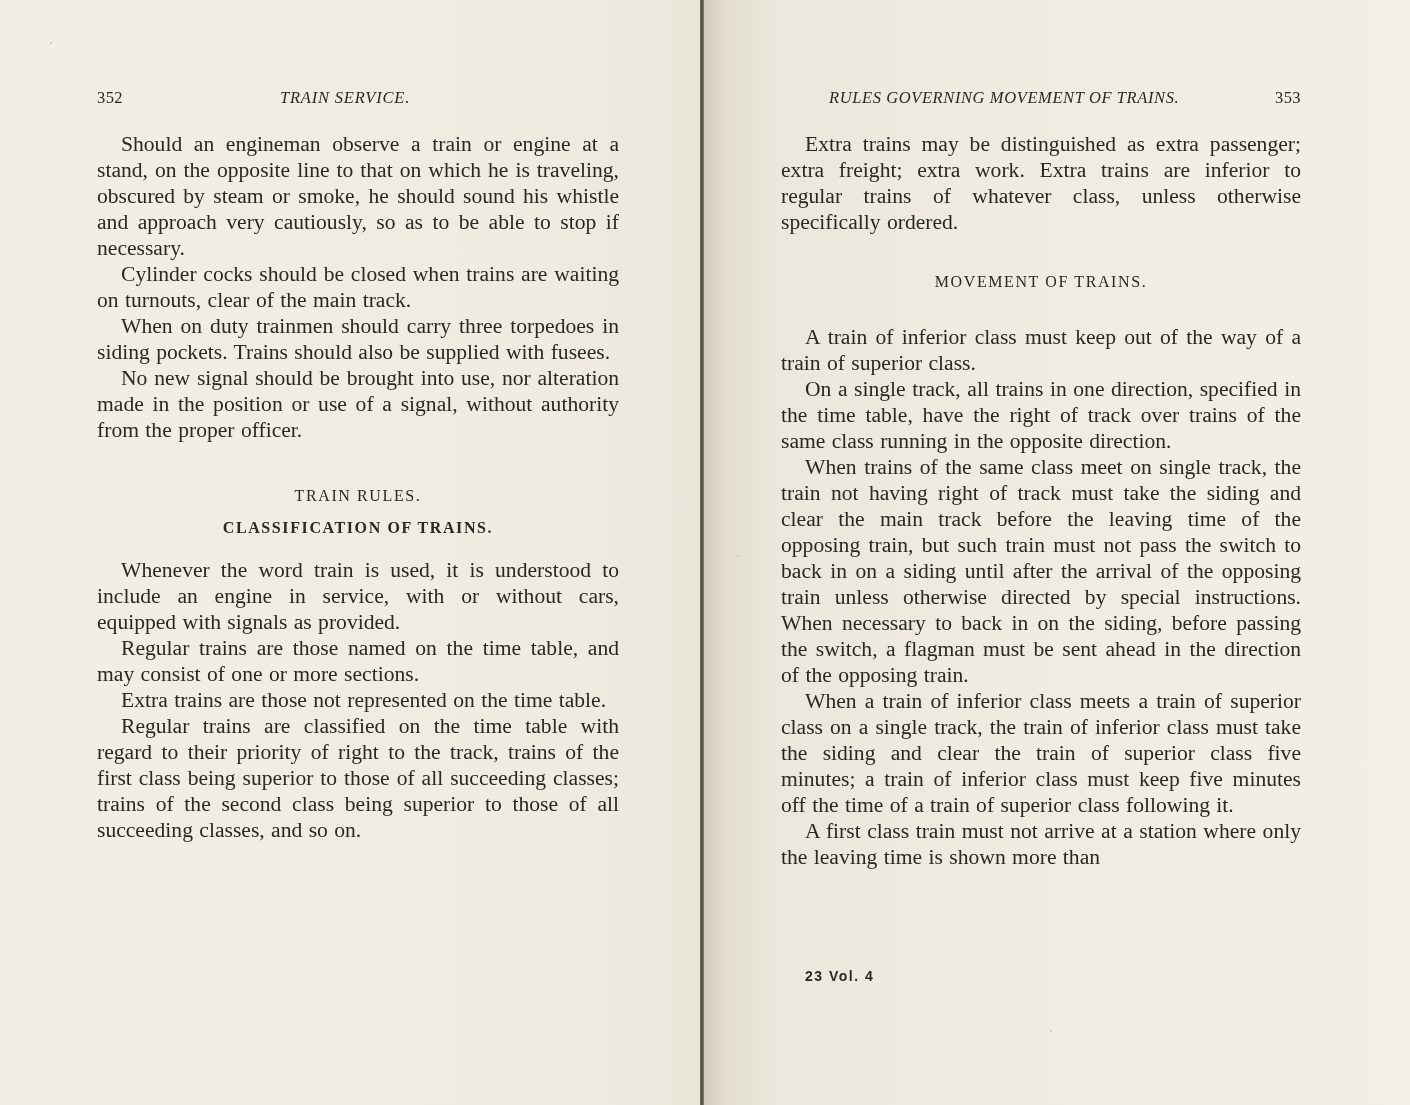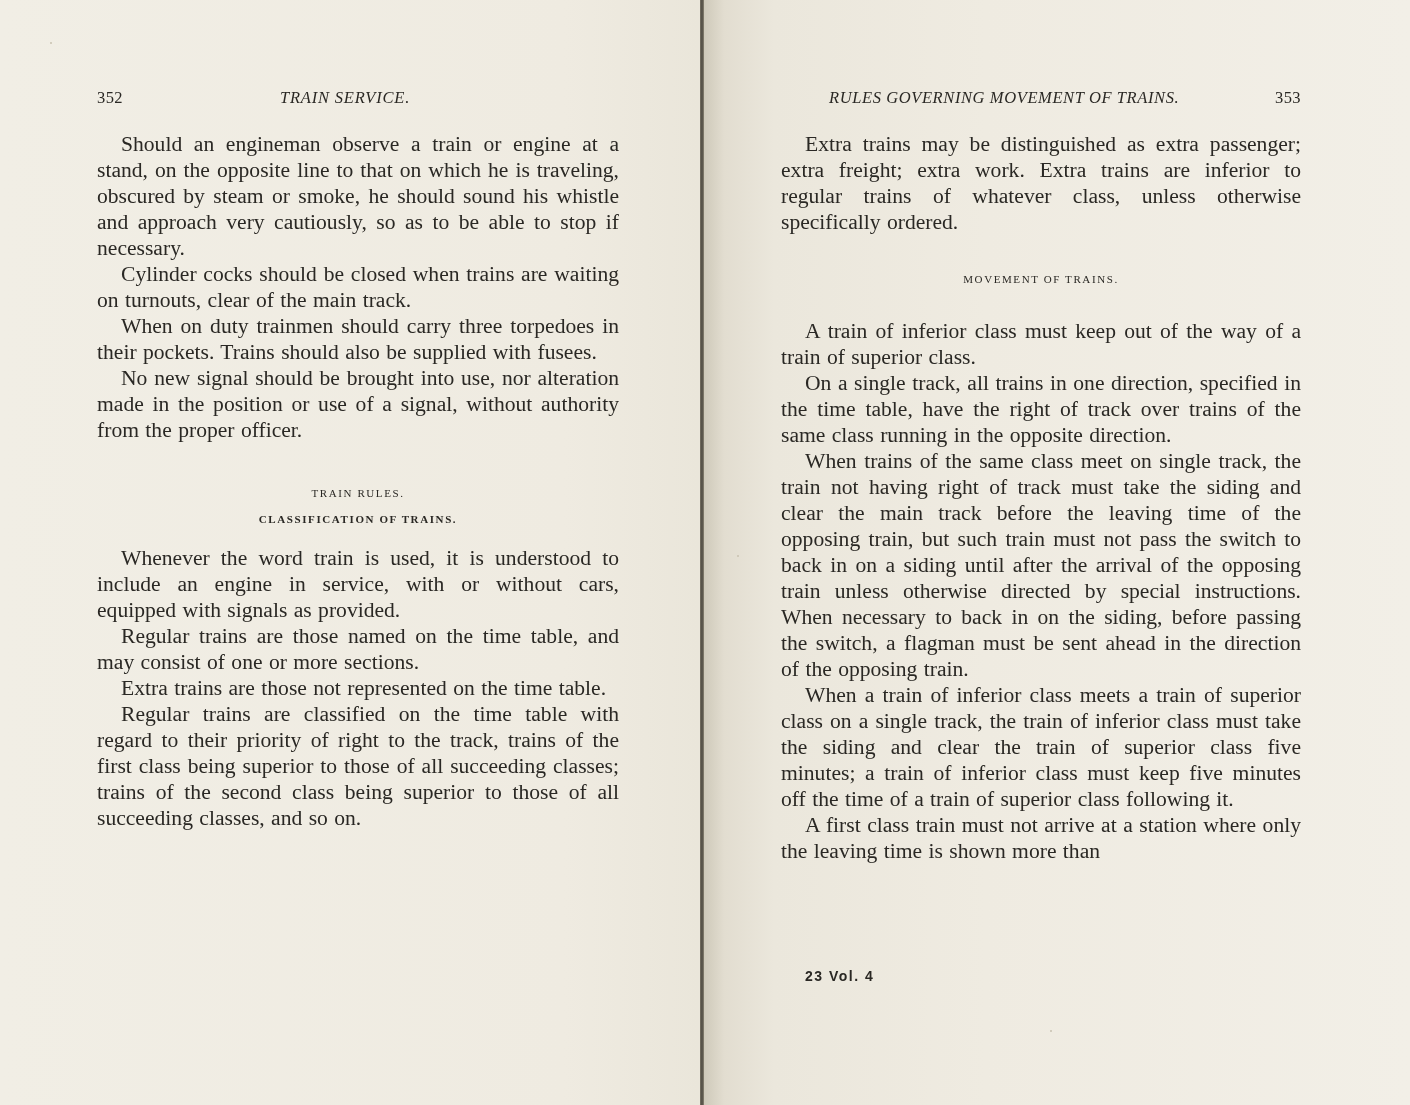--- a/index.html
+++ b/index.html
@@ -100,21 +100,21 @@
     font-size: 21.6px;
     line-height: 26px;
     text-align: justify;
     text-indent: 24px;
     word-spacing: 1px;
     font-family: Liberation Serif, serif;
   }
   .heading {
     margin: 0;
     text-align: center;
-    font-size: 11px;
+    font-size: 16px;
     letter-spacing: 1.6px;
     text-transform: uppercase;
   }
   .h-train-rules { margin-top: 44px; }
   .h-class { margin-top: 14px; margin-bottom: 20px; font-weight: bold; }
   .h-movement { margin-top: 38px; margin-bottom: 33px; }
   .signature {
     position: absolute;
     left: 805px;
     top: 968px;
@@ -138,21 +138,21 @@
 
   <div class="page page-left">
     <div class="running-head left-head">
       <span class="pnum">352</span>
       <span class="title">TRAIN SERVICE.</span>
     </div>
 
     <div class="col col-left">
       <p class="para">Should an engineman observe a train or engine at a stand, on the opposite line to that on which he is traveling, obscured by steam or smoke, he should sound his whistle and approach very cautiously, so as to be able to stop if necessary.</p>
       <p class="para">Cylinder cocks should be closed when trains are waiting on turnouts, clear of the main track.</p>
-      <p class="para">When on duty trainmen should carry three torpedoes in their pockets. Trains should also be supplied with fusees.</p>
+      <p class="para">When on duty trainmen should carry three torpedoes in siding pockets. Trains should also be supplied with fusees.</p>
       <p class="para">No new signal should be brought into use, nor alteration made in the position or use of a signal, without authority from the proper officer.</p>
 
       <p class="heading h-train-rules">TRAIN RULES.</p>
       <p class="heading h-class">CLASSIFICATION OF TRAINS.</p>
 
       <p class="para">Whenever the word train is used, it is understood to include an engine in service, with or without cars, equipped with signals as provided.</p>
       <p class="para">Regular trains are those named on the time table, and may consist of one or more sections.</p>
       <p class="para">Extra trains are those not represented on the time table.</p>
       <p class="para">Regular trains are classified on the time table with regard to their priority of right to the track, trains of the first class being superior to those of all succeeding classes; trains of the second class being superior to those of all succeeding classes, and so on.</p>
     </div>

